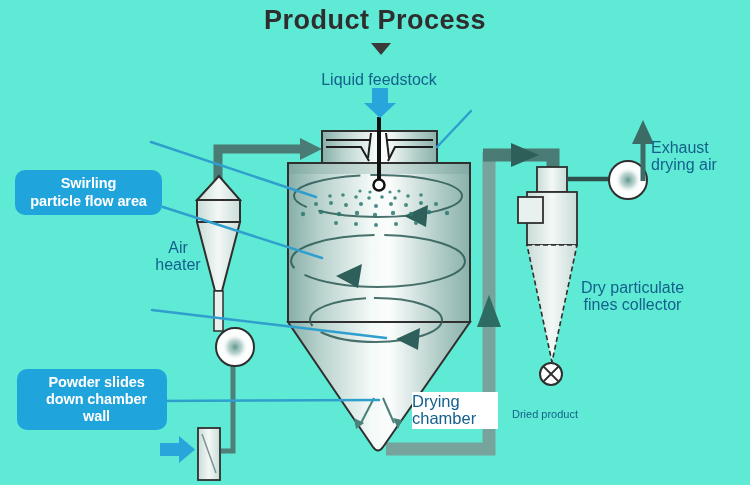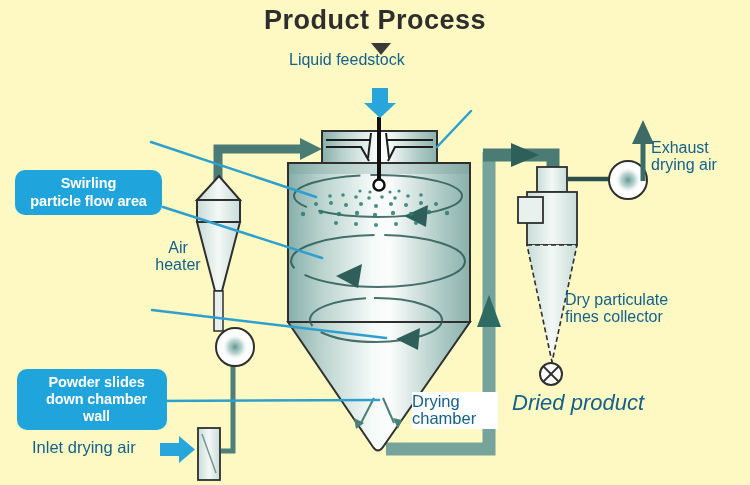--- a/index.html
+++ b/index.html
@@ -1,39 +1,39 @@
 <!DOCTYPE html>
 <html><head>
 <meta charset="utf-8">
 <style>
   html,body{margin:0;padding:0;background:#fff;}
   #stage{
-    position:relative;width:750px;height:485px;overflow:hidden;background:#fef9c3;
+    position:relative;width:750px;height:485px;overflow:hidden;background:#5eead4;
     font-family:"Liberation Sans","DejaVu Sans",sans-serif;
   }
   #stage svg{position:absolute;left:0;top:0;}
   .abs{position:absolute;}
   .title{
     left:0;top:5px;width:750px;text-align:center;
     font-size:27px;font-weight:bold;color:#2e2e2e;letter-spacing:.5px;
   }
   .title-tri{
     left:371px;top:43px;width:0;height:0;
     border-left:10px solid transparent;border-right:10px solid transparent;
     border-top:12px solid #3a3a3a;
   }
   .lbl{
     color:#14618c;font-size:16px;line-height:1.05;white-space:pre-line;
   }
-  .lbl-liquid{left:289px;top:52px;width:180px;}
+  .lbl-liquid{left:289px;top:72px;width:180px;text-align:center;}
   .lbl-airheater{left:145px;top:240px;width:66px;text-align:center;}
   .lbl-inlet{left:32px;top:439px;width:160px;font-size:16.5px;}
   .lbl-drychamber{left:412px;top:392px;width:86px;text-align:left;font-size:16.5px;background:#ffffff;padding:1px 0;}
-  .lbl-driedprod{left:512px;top:391px;width:140px;font-size:22px;font-style:italic;}
-  .lbl-fines{left:565px;top:292px;width:135px;}
+  .lbl-driedprod{left:512px;top:409px;width:140px;font-size:11px;}
+  .lbl-fines{left:565px;top:280px;width:135px;text-align:center;}
   .lbl-exhaust{left:651px;top:140px;width:90px;}
   .callout{
     background:#1fa4db;color:#ffffff;border-radius:10px;
     font-size:14.5px;font-weight:bold;line-height:1.18;letter-spacing:-.1px;
     display:flex;align-items:center;justify-content:center;text-align:center;
     white-space:pre-line;
   }
   .co-spray{left:18px;top:100px;width:139px;height:45px;}
   .co-swirl{left:15px;top:170px;width:147px;height:45px;}
   .co-sep{left:17px;top:289px;width:141px;height:43px;}
@@ -200,21 +200,20 @@
       <line x1="471" y1="111" x2="437" y2="147"></line>
     </g>
   </svg>
 
   <div class="abs title">Product Process</div>
   <div class="abs title-tri"></div>
 
   <div class="abs lbl lbl-liquid">Liquid feedstock</div>
   <div class="abs lbl lbl-airheater">Air
 heater</div>
-  <div class="abs lbl lbl-inlet">Inlet drying air</div>
   <div class="abs lbl lbl-drychamber">Drying
 chamber</div>
   <div class="abs lbl lbl-driedprod">Dried product</div>
   <div class="abs lbl lbl-fines">Dry particulate
 fines collector</div>
   <div class="abs lbl lbl-exhaust">Exhaust
 drying air</div>
 
   <div class="abs callout co-swirl">Swirling
 particle flow area</div>

